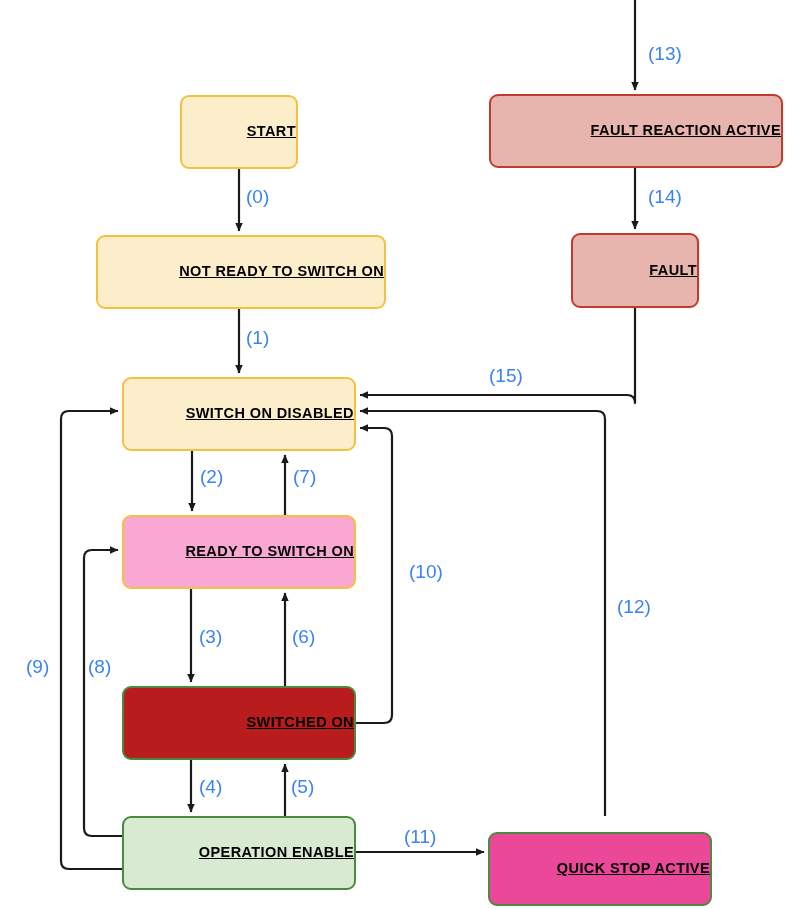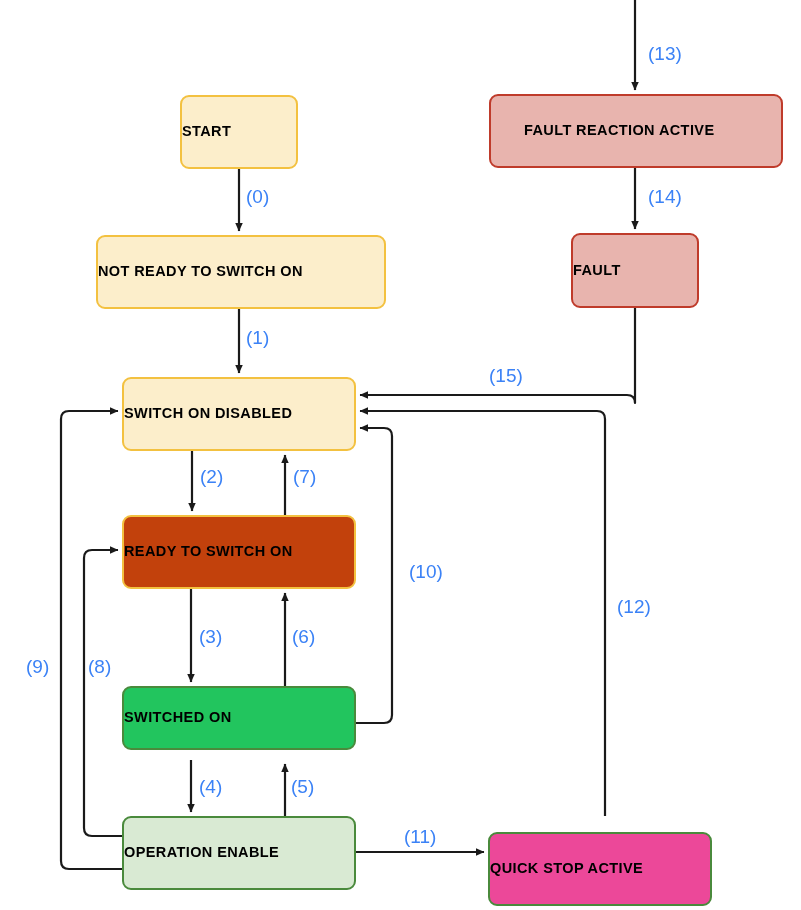--- a/index.html
+++ b/index.html
@@ -25,22 +25,23 @@
     height: 910px;
   }
   .state-box {
     position: absolute;
     box-sizing: border-box;
     border-radius: 9px;
     border-width: 2px;
     border-style: solid;
     display: flex;
     align-items: center;
-    justify-content: flex-start;
+    justify-content: flex-end;
     text-align: center;
+    text-decoration: underline;
   }
   .state-label {
     font-family: "Liberation Sans", sans-serif;
     font-weight: bold;
     font-size: 14.5px;
     letter-spacing: 0.4px;
     color: #000000;
     line-height: 1.1;
     white-space: nowrap;
   }
@@ -106,25 +107,25 @@
   </div>
 
   <div class="state-box" style="left:96px; top:235px; width:290px; height:74px; background:#fceecb; border-color:#f3c140;">
     <span class="state-label">NOT READY TO SWITCH ON</span>
   </div>
 
   <div class="state-box" style="left:122px; top:377px; width:234px; height:74px; background:#fceecb; border-color:#f3c140;">
     <span class="state-label">SWITCH ON DISABLED</span>
   </div>
 
-  <div class="state-box" style="left:122px; top:515px; width:234px; height:74px; background:#c2410c; border-color:#f3c140;">
+  <div class="state-box" style="left:122px; top:515px; width:234px; height:74px; background:#f9a8d4; border-color:#f3c140;">
     <span class="state-label">READY TO SWITCH ON</span>
   </div>
 
-  <div class="state-box" style="left:122px; top:686px; width:234px; height:64px; background:#22c55e; border-color:#4a8a3c;">
+  <div class="state-box" style="left:122px; top:686px; width:234px; height:74px; background:#b91c1c; border-color:#4a8a3c;">
     <span class="state-label">SWITCHED ON</span>
   </div>
 
   <div class="state-box" style="left:122px; top:816px; width:234px; height:74px; background:#d9ead3; border-color:#4a8a3c;">
     <span class="state-label">OPERATION ENABLE</span>
   </div>
 
   <div class="state-box" style="left:488px; top:816px; width:224px; height:74px; background:#ec4899; border-color:#4a8a3c;margin-top:16px;">
     <span class="state-label">QUICK STOP ACTIVE</span>
   </div>

